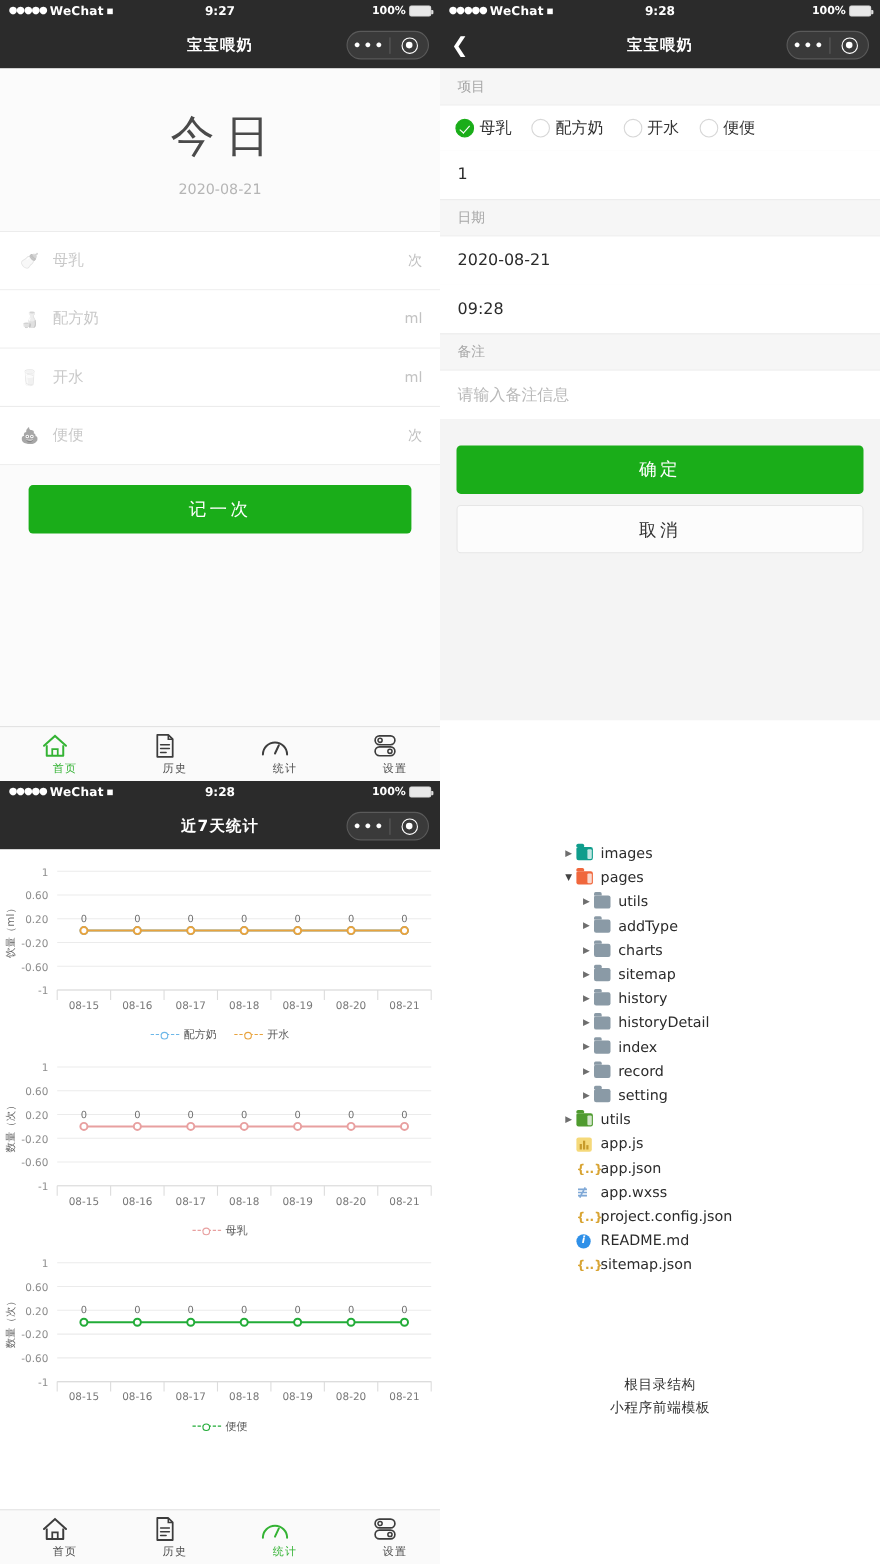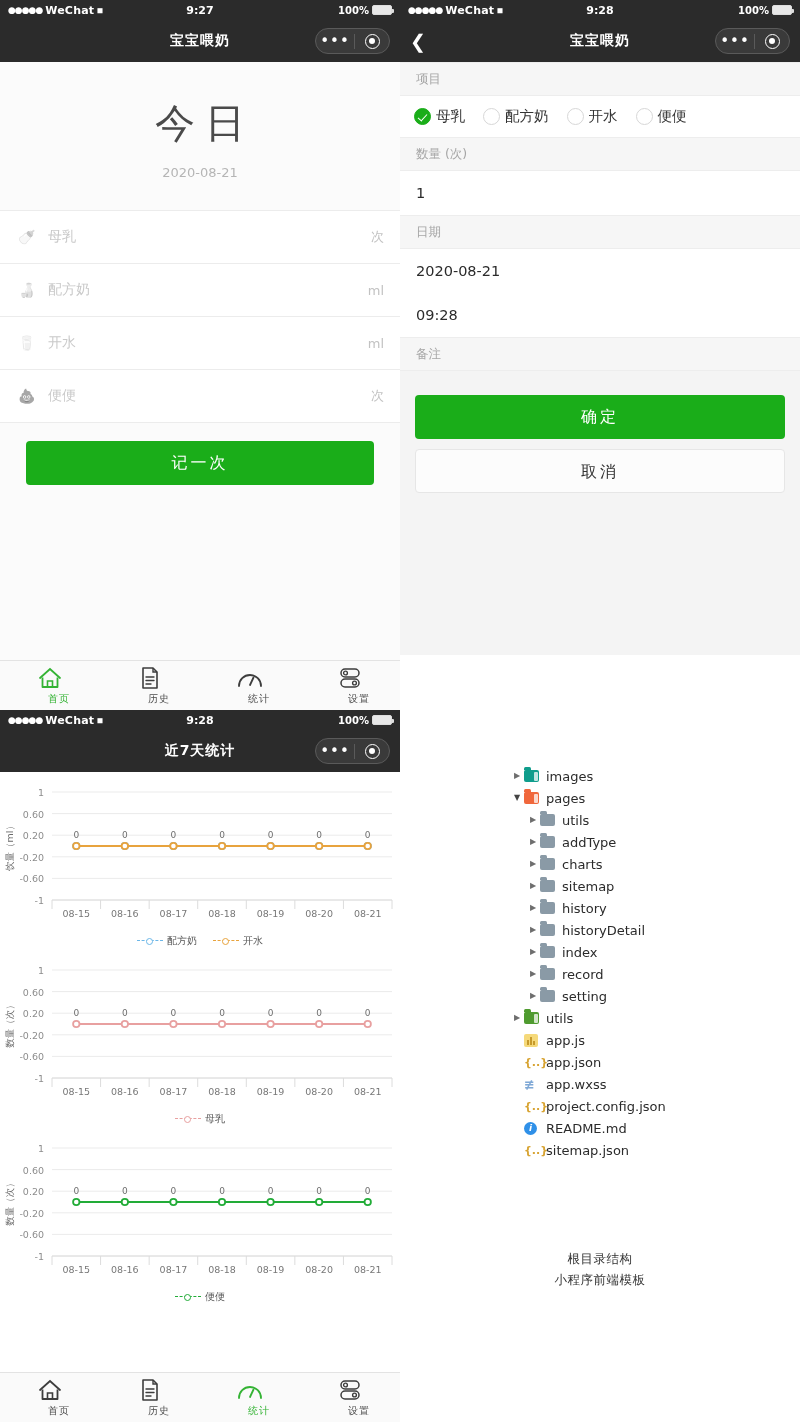--- a/index.html
+++ b/index.html
@@ -375,29 +375,29 @@
       <label class="radio-item">
         <span class="radio-dot"></span>
         <span class="radio-label">开水</span>
       </label>
       <label class="radio-item">
         <span class="radio-dot"></span>
         <span class="radio-label">便便</span>
       </label>
     </div>
 
-    <div class="form-label">数量 (次)</div>
     <div class="form-value">1</div>
 
     <div class="form-label">日期</div>
     <div class="form-value">2020-08-21</div>
 
     <div class="form-value">09:28</div>
 
     <div class="form-label">备注</div>
+    <div class="form-value placeholder">请输入备注信息</div>
 
     <div class="form-actions">
       <button class="btn-primary">确定</button>
       <button class="btn-ghost">取消</button>
     </div>
   </div>
 
   <div class="panel" id="panelC">
     <div class="statusbar">
       <div class="sb-left">

